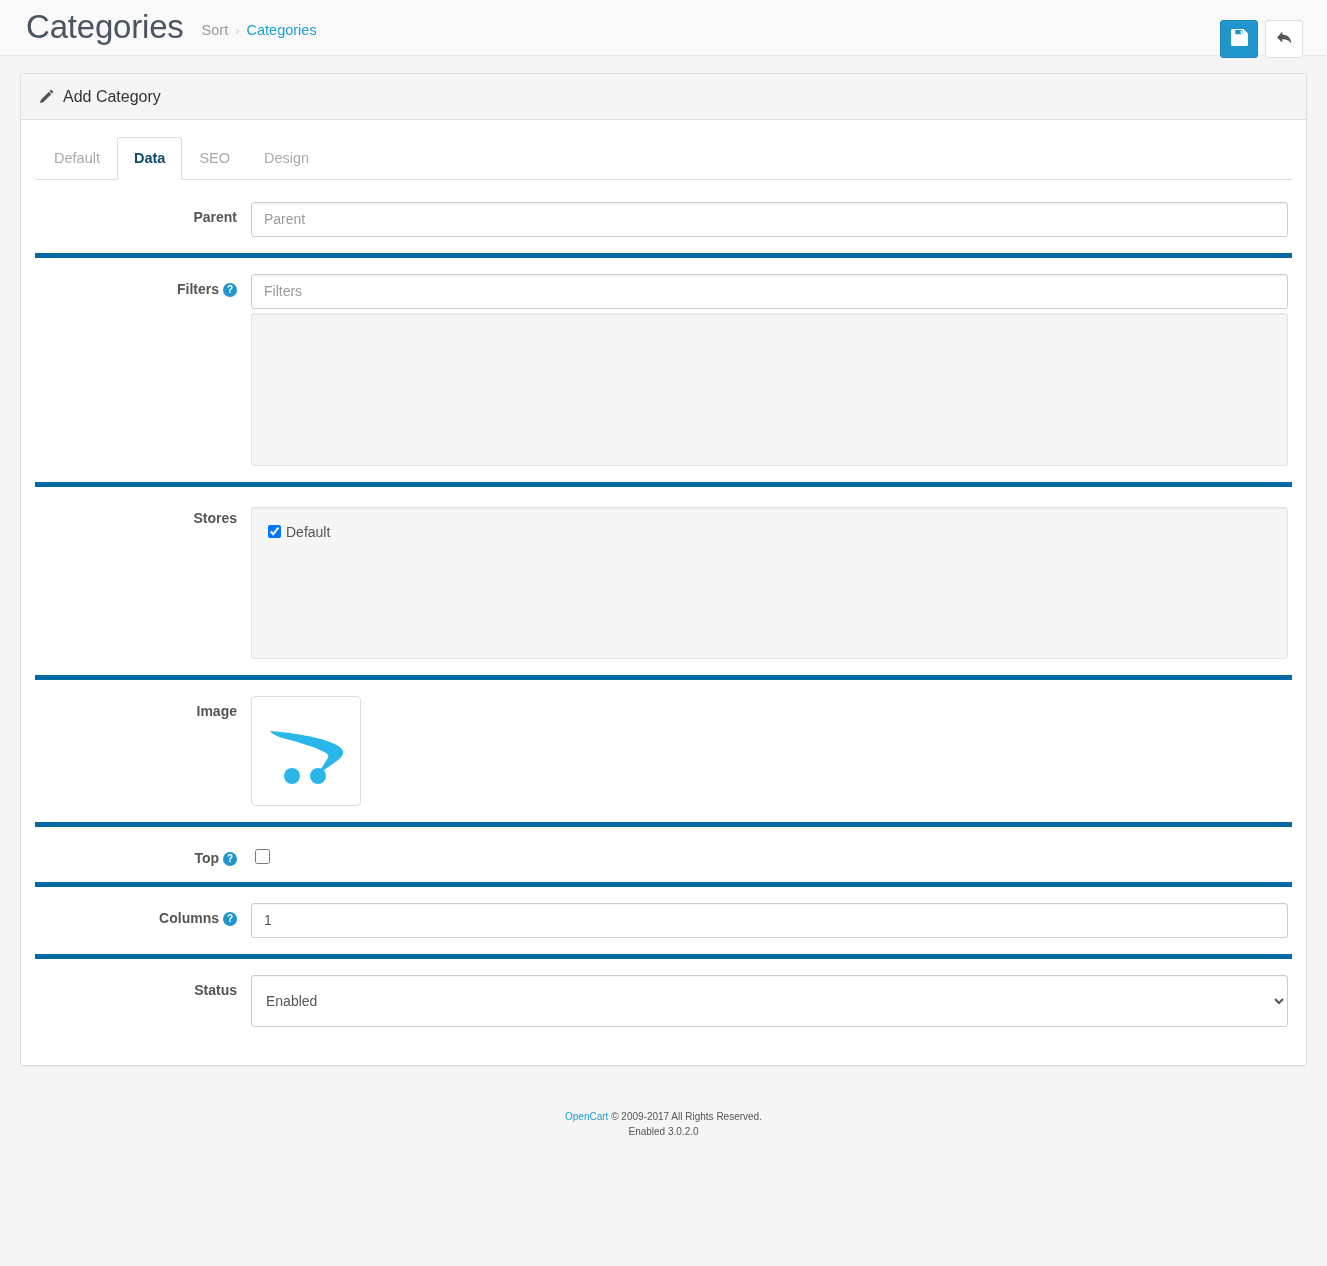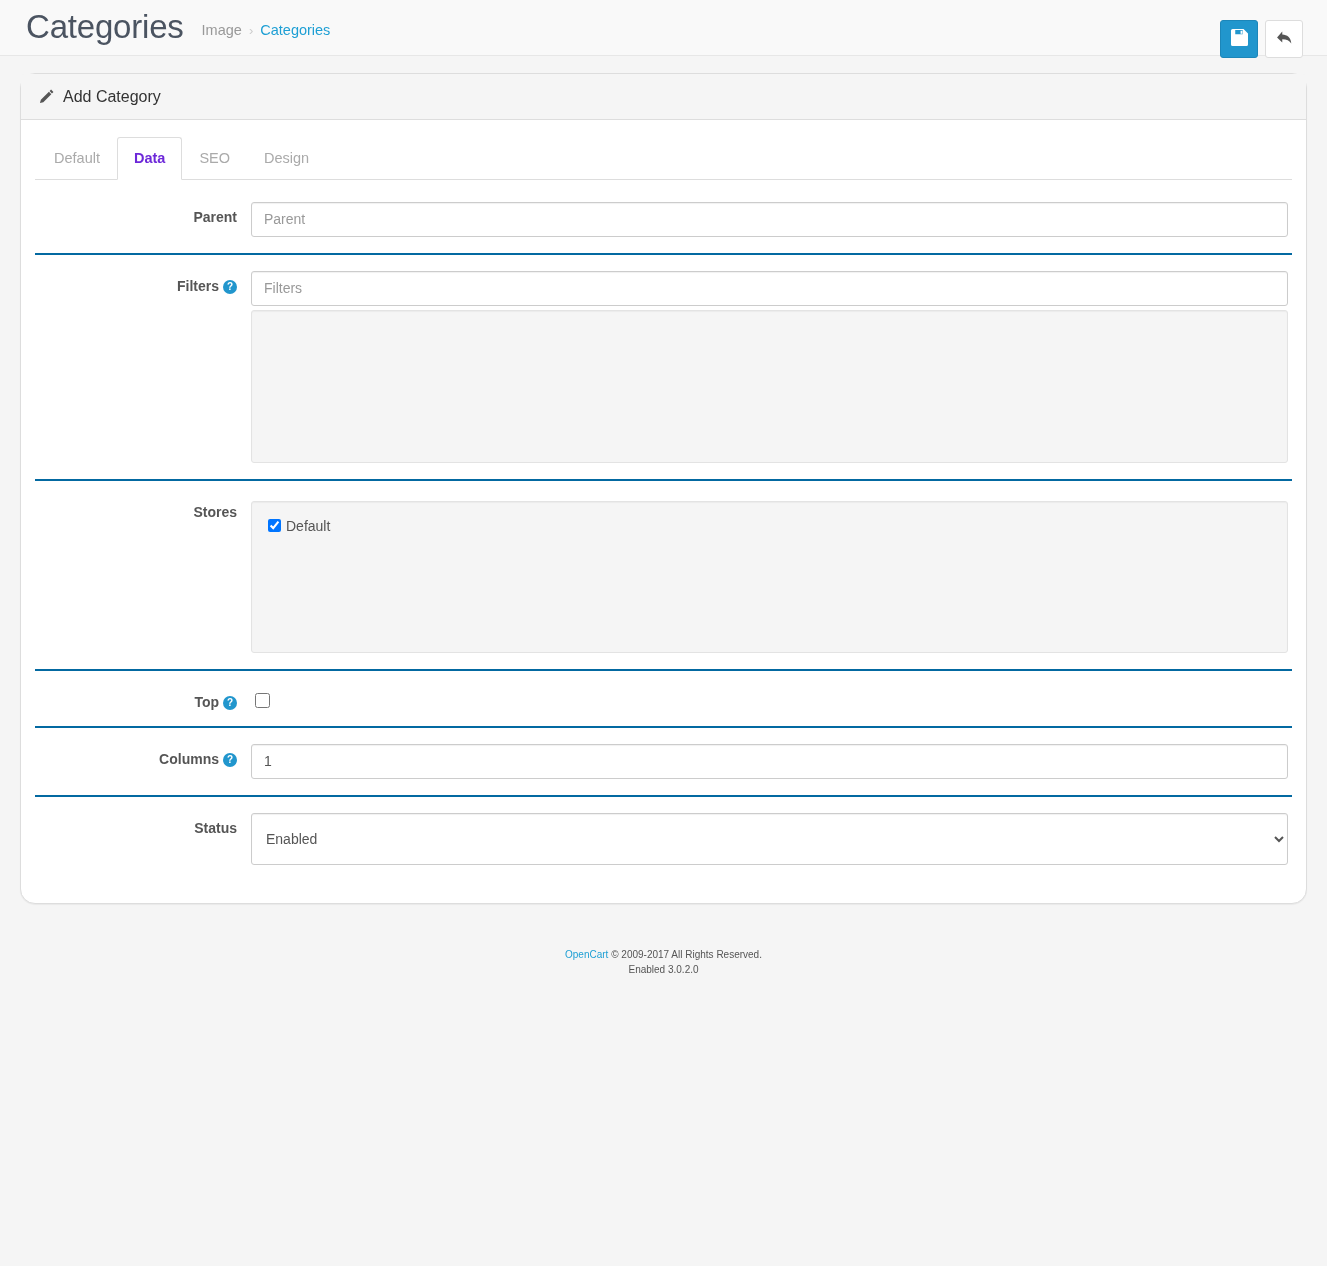--- a/index.html
+++ b/index.html
@@ -56,21 +56,21 @@
     border: 1px solid transparent;
   }
   .btn-save { background: #2196cd; border-color: #1c86b9; }
   .btn-back { background: #fff; border-color: #ddd; }
 
   
   .panel {
     margin: 17px 20px 0 20px;
     background: #fff;
     border: 1px solid #ddd;
-    border-radius: 15px;
+    border-radius: 3px;
     box-shadow: 0 1px 1px rgba(0,0,0,0.05);
   }
   .panel-heading {
     height: 46px;
     background: #f5f5f5;
     border-bottom: 1px solid #ddd;
     border-radius: 3px 3px 0 0;
     display: flex;
     align-items: center;
     padding: 0 18px;
@@ -95,32 +95,32 @@
     display: block;
     padding: 10px 16px;
     font-size: 14.5px;
     color: #aaa;
     text-decoration: none;
     border: 1px solid transparent;
     border-radius: 3px 3px 0 0;
     line-height: 1.42;
   }
   .nav-tabs li.active a {
-    color: #6d28d9;
+    color: #0c4a6e;
     font-weight: bold;
     background: #fff;
     border-color: #ddd #ddd #fff;
   }
 
   
   .form-horizontal { padding-top: 6px; }
   .form-group {
     display: flex;
     align-items: flex-start;
-    border-bottom: 2px solid #0369a1;
+    border-bottom: 5px solid #0369a1;
     padding: 16px 0;
     margin: 0;
   }
   .form-group.no-border { border-bottom: none; }
   .control-label {
     width: 216px;
     flex: 0 0 216px;
     text-align: right;
     padding: 7px 14px 0 0;
     font-size: 14px;
@@ -213,21 +213,21 @@
   }
   .footer a { color: #1e9fd4; text-decoration: none; }
 </style>
 </head>
 <body>
 
 <div class="page-header">
   <h1 class="page-title">Categories</h1>
 
   <nav class="breadcrumb">
-    <span class="crumb-home">Image</span>
+    <span class="crumb-home">Sort</span>
     <span class="crumb-sep">›</span>
     <span class="crumb-current">Categories</span>
   </nav>
 
   <div class="header-actions">
     <div class="btn-icon btn-save" title="Save">
       <span>
         <svg width="17" height="17" viewBox="0 0 16 16" fill="#ffffff" aria-hidden="true">
           <path d="M1.5 0h10.3L16 4.2V14.5A1.5 1.5 0 0 1 14.5 16h-13A1.5 1.5 0 0 1 0 14.5v-13A1.5 1.5 0 0 1 1.5 0zM4 1v4h7V1H4zm5 .6v2.8h1.6V1.6H9zM3.5 9h9A.5.5 0 0 1 13 9.5V15H3V9.5a.5.5 0 0 1 .5-.5z"></path>
         </svg>
@@ -295,20 +295,34 @@
         <div class="field-col">
           <div class="well well-stores">
             <label class="checkbox-row">
               <input type="checkbox" checked="" style="">
               <span>Default</span>
             </label>
           </div>
         </div>
       </div>
 
+      <div class="form-group">
+        <label class="control-label">Image</label>
+        <div class="field-col">
+          <div class="img-thumbnail">
+            <span>
+              <svg width="100" height="100" viewBox="0 0 100 100" aria-hidden="true">
+                <path d="M14 30c14 1 41 4 60 11 8 3 12 6 13 9 1 4-3 8-9 12l-17 12 9-14c3-4 3-6 0-8-6-4-24-10-40-14-7-2-13-4-16-8z" fill="#29b6e8"></path>
+                <circle cx="36" cy="75" r="8" fill="#29b6e8"></circle>
+                <circle cx="62" cy="75" r="8" fill="#29b6e8"></circle>
+              </svg>
+            </span>
+          </div>
+        </div>
+      </div>
 
       <div class="form-group">
         <label class="control-label">
           <span>Top</span><span class="help-icon">?</span>
         </label>
         <div class="field-col">
           <input type="checkbox" class="cb-plain" style="">
         </div>
       </div>
 

